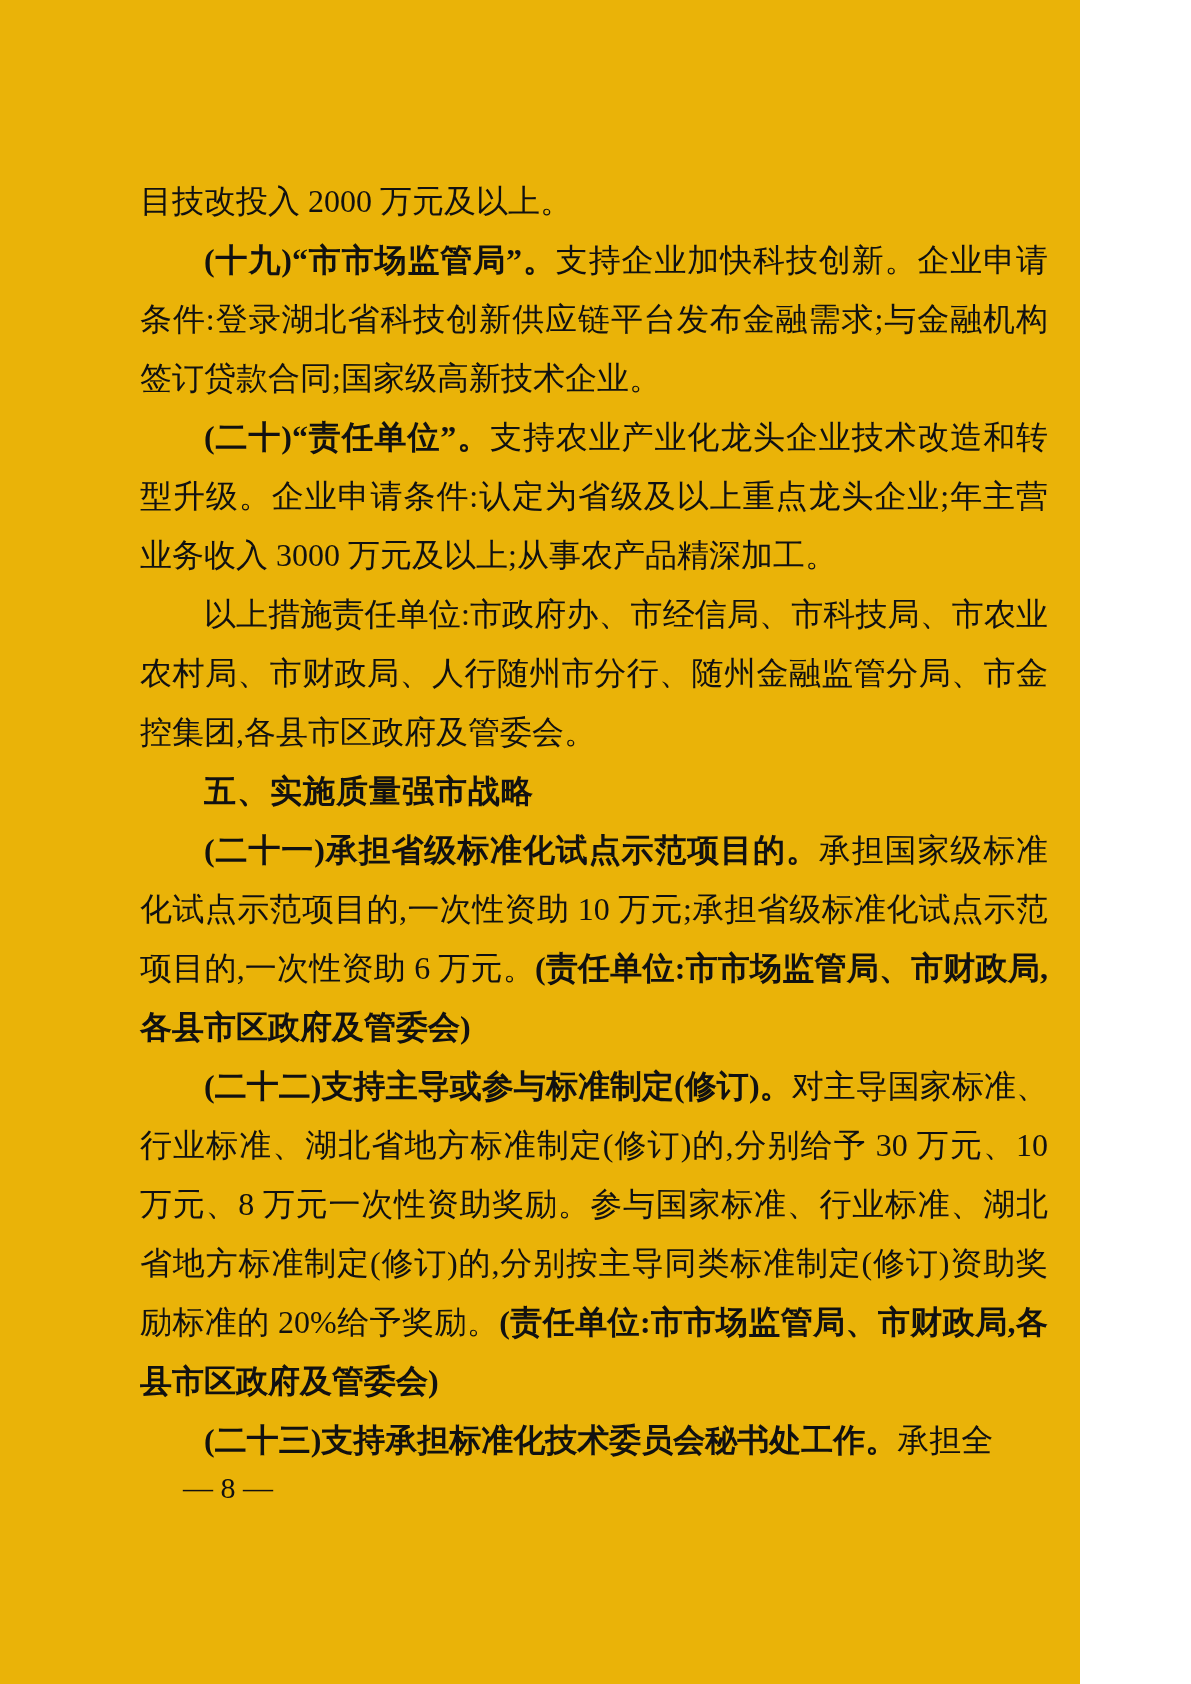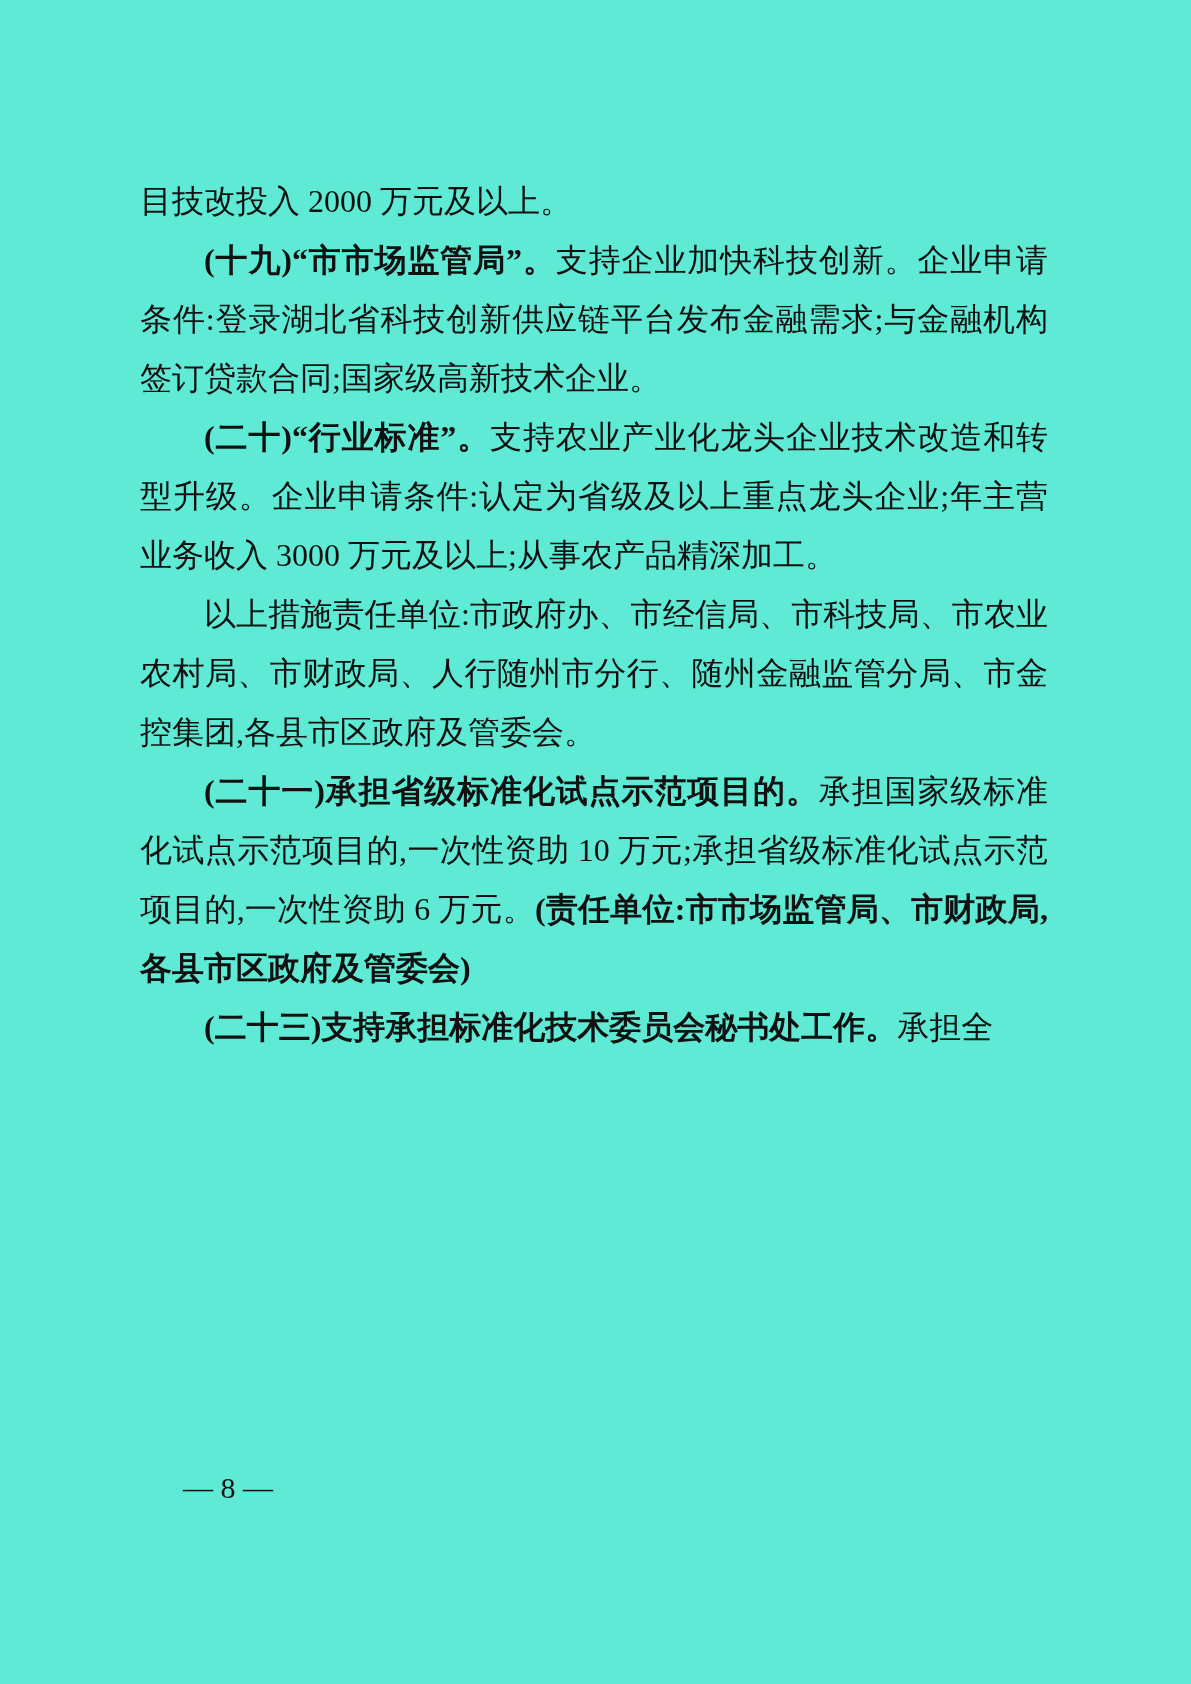--- a/index.html
+++ b/index.html
@@ -2,23 +2,23 @@
 <html lang="zh"><head>
 <meta charset="utf-8">
 <style>
   html, body {
     margin: 0;
     padding: 0;
     background: #ffffff;
   }
   .page {
     position: relative;
-    width: 1191px;
+    width: 1080px;
     height: 1684px;
-    background: #5eead4;
+    background: #eab308;
     overflow: hidden;
     color: #111111;
   }
   .content {
     position: absolute;
     left: 140px;
     top: 172px;
     width: 908px;
   }
   .content p {
@@ -60,26 +60,28 @@
 </head>
 <body>
 
 <div class="page">
   <main class="content">
 
     <p class="no-indent"><span>目技改投入 2000 万元及以上。</span></p>
 
     <p class="indent"><span class="lead">(十九)“市市场监管局”。</span><span>支持企业加快科技创新。企业申请条件:登录湖北省科技创新供应链平台发布金融需求;与金融机构签订贷款合同;国家级高新技术企业。</span></p>
 
-    <p class="indent"><span class="lead">(二十)“行业标准”。</span><span>支持农业产业化龙头企业技术改造和转型升级。企业申请条件:认定为省级及以上重点龙头企业;年主营业务收入 3000 万元及以上;从事农产品精深加工。</span></p>
+    <p class="indent"><span class="lead">(二十)“责任单位”。</span><span>支持农业产业化龙头企业技术改造和转型升级。企业申请条件:认定为省级及以上重点龙头企业;年主营业务收入 3000 万元及以上;从事农产品精深加工。</span></p>
 
     <p class="indent"><span>以上措施责任单位:市政府办、市经信局、市科技局、市农业农村局、市财政局、人行随州市分行、随州金融监管分局、市金控集团,各县市区政府及管委会。</span></p>
 
+    <p class="indent section-heading"><span>五、实施质量强市战略</span></p>
 
     <p class="indent"><span class="lead">(二十一)承担省级标准化试点示范项目的。</span><span>承担国家级标准化试点示范项目的,一次性资助 10 万元;承担省级标准化试点示范项目的,一次性资助 6 万元。</span><span class="resp">(责任单位:市市场监管局、市财政局,各县市区政府及管委会)</span></p>
 
+    <p class="indent"><span class="lead">(二十二)支持主导或参与标准制定(修订)。</span><span>对主导国家标准、行业标准、湖北省地方标准制定(修订)的,分别给予 30 万元、10 万元、8 万元一次性资助奖励。参与国家标准、行业标准、湖北省地方标准制定(修订)的,分别按主导同类标准制定(修订)资助奖励标准的 20%给予奖励。</span><span class="resp">(责任单位:市市场监管局、市财政局,各县市区政府及管委会)</span></p>
 
     <p class="indent"><span class="lead">(二十三)支持承担标准化技术委员会秘书处工作。</span><span>承担全</span></p>
 
   </main>
 
   <div class="page-footer"><span>— 8 —</span></div>
 </div>
 
 </body></html>

